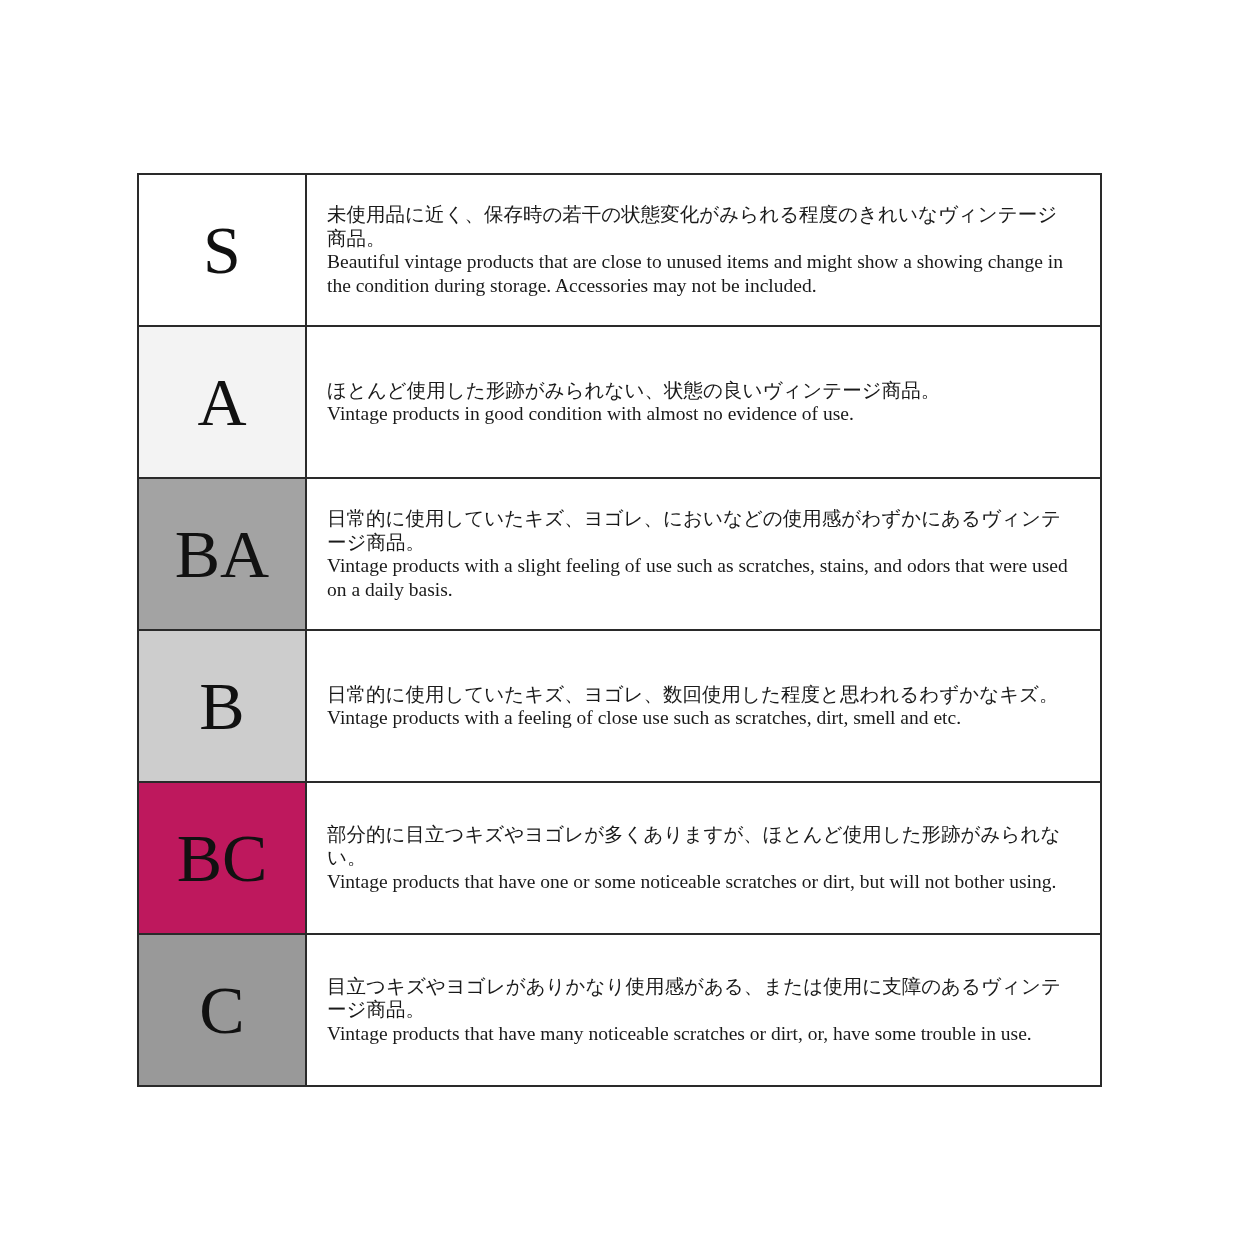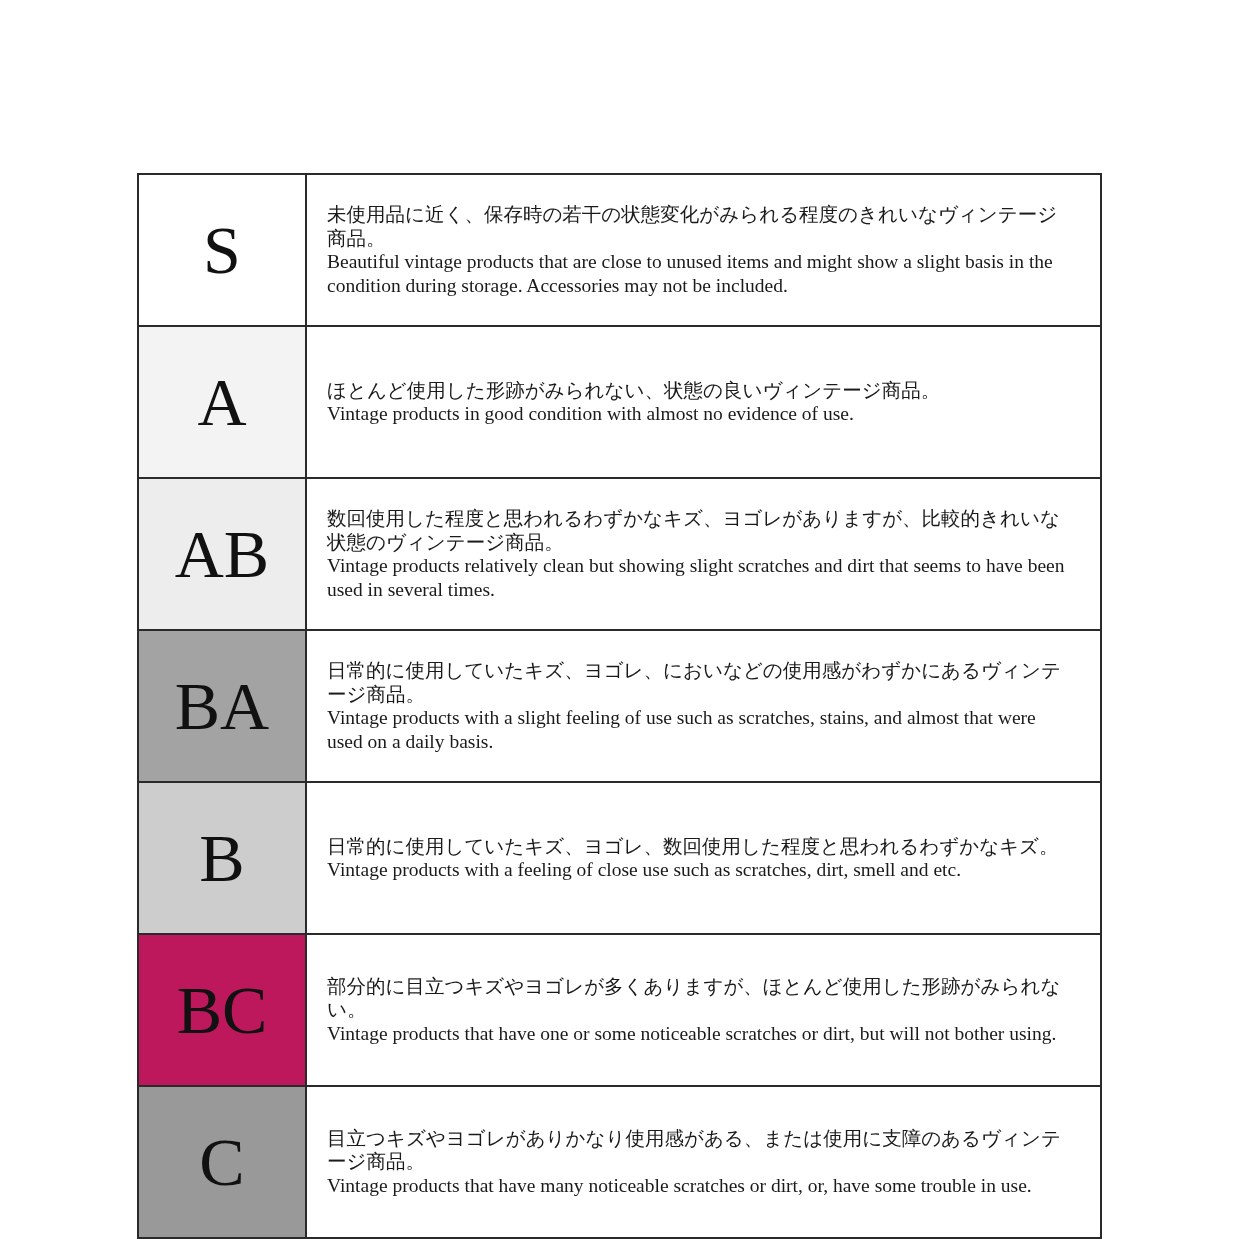--- a/index.html
+++ b/index.html
@@ -55,42 +55,35 @@
 </head>
 <body>
 
 <div class="page">
   <table class="grade-table">
     <tbody>
       <tr>
         <td class="grade-cell" style="background-color: rgb(255, 255, 255);">S</td>
         <td class="desc-cell">
           <p class="jp-line">未使用品に近く、保存時の若干の状態変化がみられる程度のきれいなヴィンテージ商品。</p>
-          <p class="en-line">Beautiful vintage products that are close to unused items and might show a slight basis in the condition during storage. Accessories may not be included.</p>
+          <p class="en-line">Beautiful vintage products that are close to unused items and might show a showing change in the condition during storage. Accessories may not be included.</p>
         </td>
       </tr>
       <tr>
         <td class="grade-cell" style="background-color: rgb(243, 243, 243);">A</td>
         <td class="desc-cell">
           <p class="jp-line">ほとんど使用した形跡がみられない、状態の良いヴィンテージ商品。</p>
           <p class="en-line">Vintage products in good condition with almost no evidence of use.</p>
         </td>
       </tr>
       <tr>
-        <td class="grade-cell" style="background-color: rgb(237, 237, 237);">AB</td>
-        <td class="desc-cell">
-          <p class="jp-line">数回使用した程度と思われるわずかなキズ、ヨゴレがありますが、比較的きれいな状態のヴィンテージ商品。</p>
-          <p class="en-line">Vintage products relatively clean but showing slight scratches and dirt that seems to have been used in several times.</p>
-        </td>
-      </tr>
-      <tr>
         <td class="grade-cell" style="background-color: #a3a3a3;">BA</td>
         <td class="desc-cell">
           <p class="jp-line">日常的に使用していたキズ、ヨゴレ、においなどの使用感がわずかにあるヴィンテージ商品。</p>
-          <p class="en-line">Vintage products with a slight feeling of use such as scratches, stains, and almost that were used on a daily basis.</p>
+          <p class="en-line">Vintage products with a slight feeling of use such as scratches, stains, and odors that were used on a daily basis.</p>
         </td>
       </tr>
       <tr>
         <td class="grade-cell" style="background-color: rgb(205, 205, 205);">B</td>
         <td class="desc-cell">
           <p class="jp-line">日常的に使用していたキズ、ヨゴレ、数回使用した程度と思われるわずかなキズ。</p>
           <p class="en-line">Vintage products with a feeling of close use such as scratches, dirt, smell and etc.</p>
         </td>
       </tr>
       <tr>

